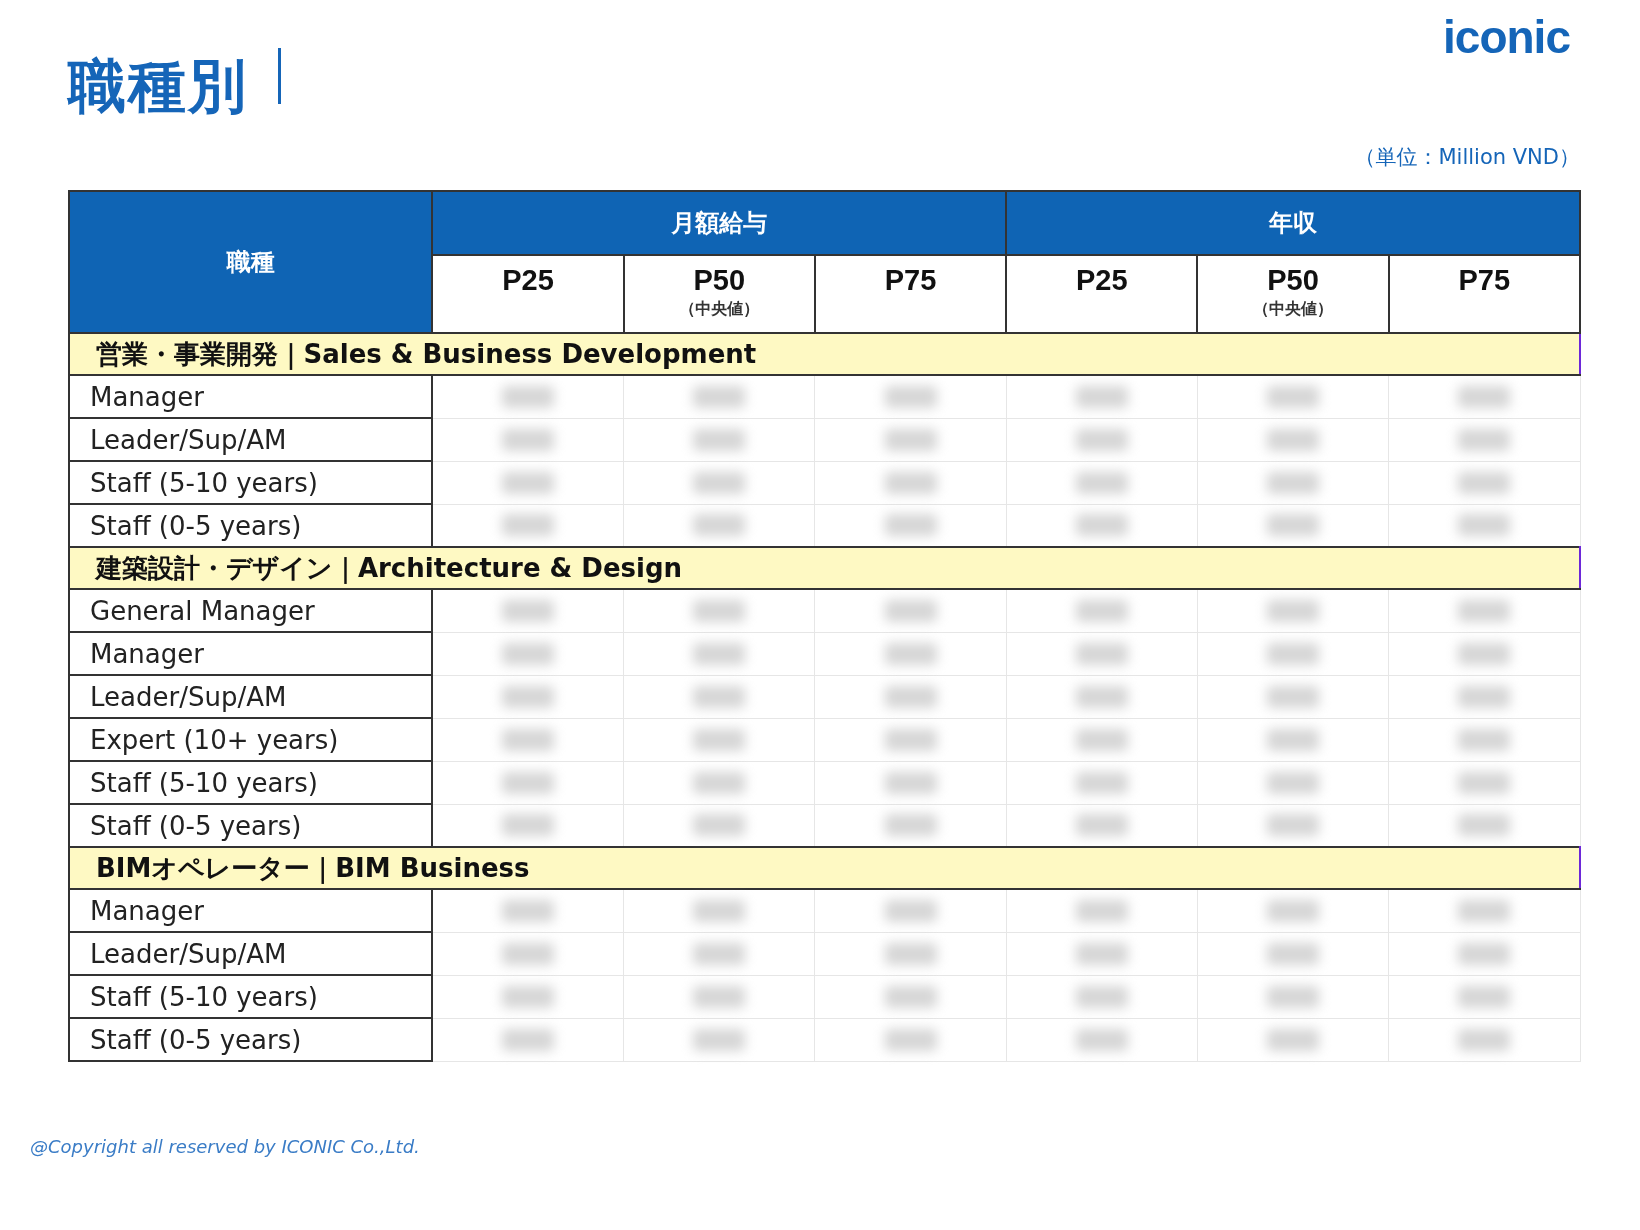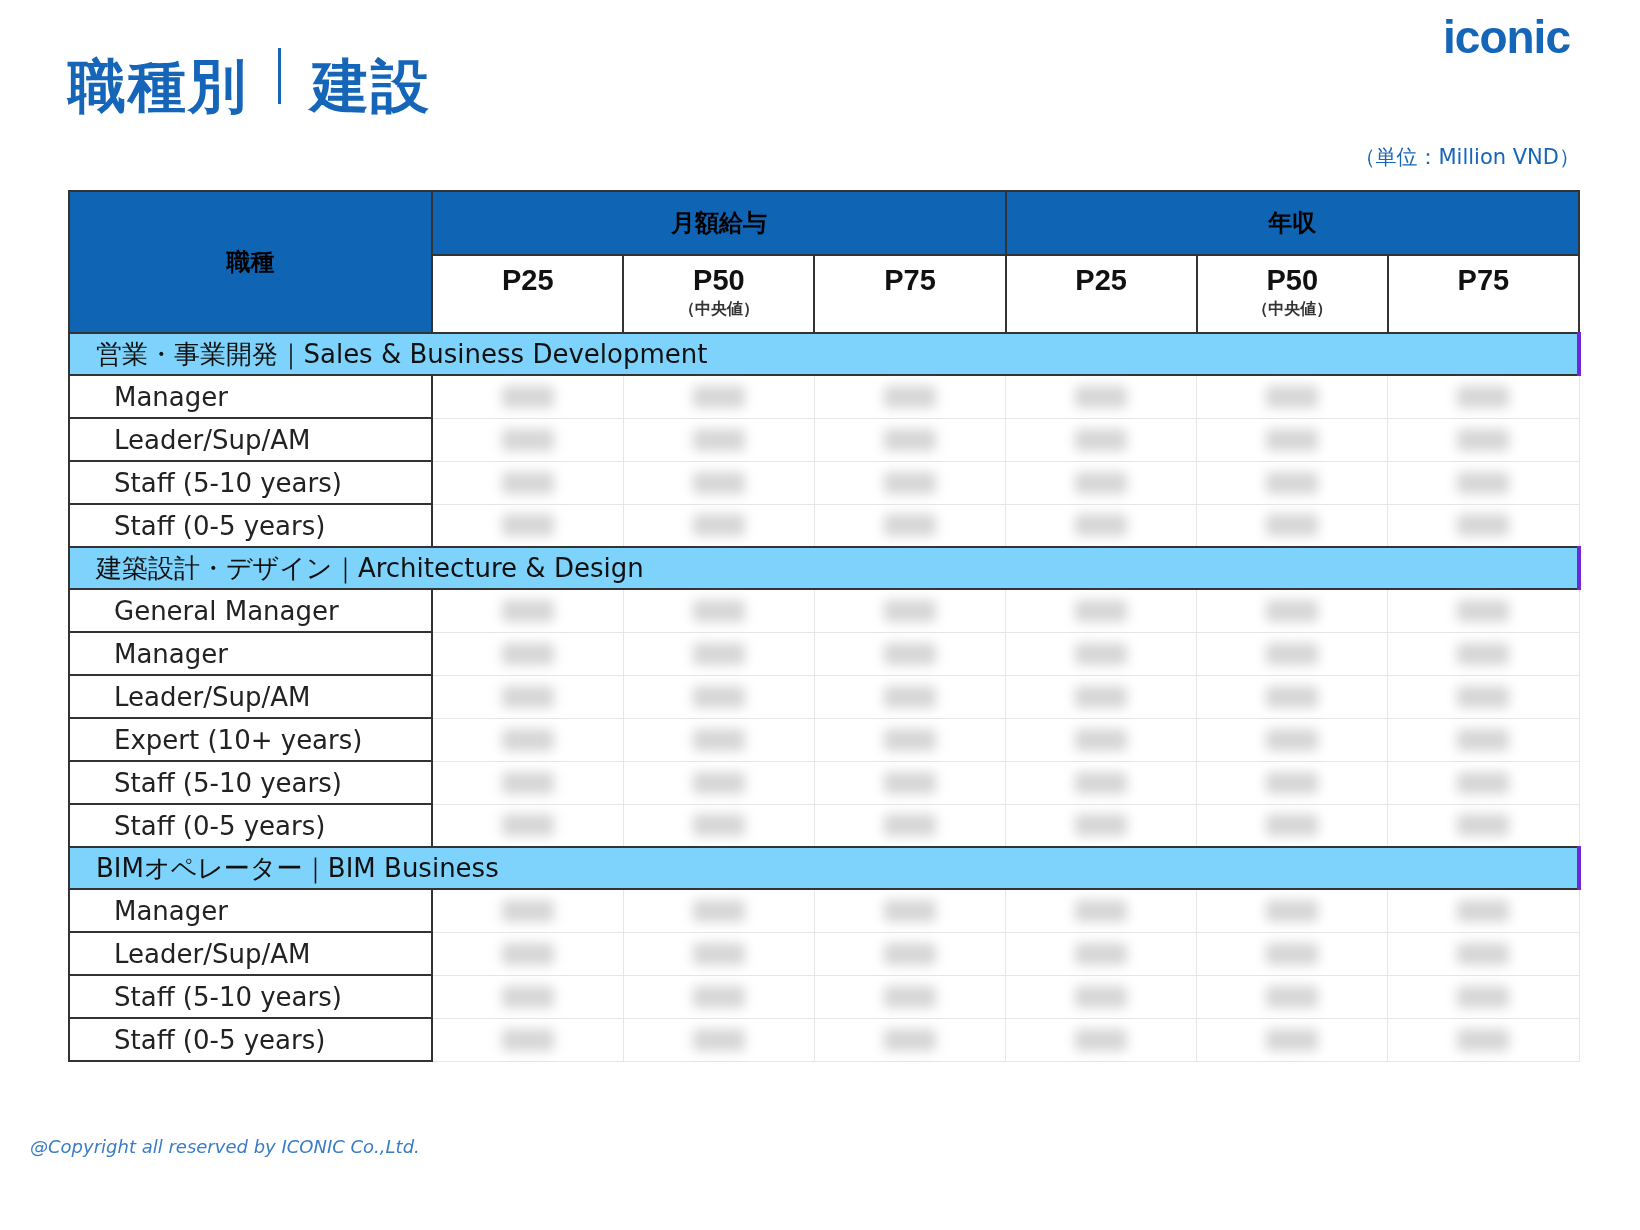--- a/index.html
+++ b/index.html
@@ -25,37 +25,37 @@
     .unit {
       position: absolute; right: 60px; top: 143px;
       font-size: 21px; font-weight: normal; color: #1565b8;
     }
     table.grid {
       position: absolute; left: 68px; top: 190px; width: 1513px;
       border-collapse: collapse; table-layout: fixed;
     }
     table.grid td, table.grid th { border: 2px solid #333; padding: 0; }
     .hdr-blue {
-      background: #0f64b4; color: #000000; font-weight: bold; font-size: 24px;
+      background: #0f64b4; color: #ffffff; font-weight: bold; font-size: 24px;
       text-align: center; height: 62px;
     }
     .hdr-blue.role { font-size: 24px; }
     .hdr-pct {
       background: #fff; color: #111; text-align: center; vertical-align: top;
       height: 76px; font-family: Liberation Sans, sans-serif;
     }
     .hdr-pct .p { font-size: 29px; font-weight: bold; margin-top: 8px; display: block; }
     .hdr-pct .sub { font-size: 16px; color: #333; display: block; margin-top: 2px; }
     tr.section td {
-      background: #7dd3fc; height: 40px; font-weight: normal; font-size: 26px;
+      background: #fef9c3; height: 40px; font-weight: bold; font-size: 26px;
       color: #111; padding-left: 26px; white-space: nowrap;
-      border-left: 2px solid #333; border-right: 4px solid #6d28d9;
+      border-left: 2px solid #333; border-right: 2px solid #6d28d9;
     }
     tr.row td.role {
-      height: 41px; font-size: 26px; color: #222; padding-left: 44px;
+      height: 41px; font-size: 26px; color: #222; padding-left: 20px;
       background: #fff; white-space: nowrap;
     }
     tr.row td.val {
       border: 1px solid #e6e6e6; background: #fff; position: relative;
     }
     td.val .blur {
       position: absolute; left: 50%; top: 50%; transform: translate(-50%, -50%);
       width: 52px; height: 22px; background: #d6d6d6; border-radius: 4px;
       filter: blur(6px);
     }
@@ -63,21 +63,20 @@
       position: absolute; left: 30px; top: 1136px;
       font-size: 18px; font-style: italic; color: #3a7cc6;
     }
   </style>
 </head>
 <body>
 
 <div class="title">
   <span>職種別</span>
   <span class="sep"></span>
-  <span>建設</span>
 </div>
 
 <div class="logo">iconic</div>
 
 <div class="unit">（単位：Million VND）</div>
 
 <table class="grid">
   <colgroup>
     <col style="width:344px">
     <col style="width:181px">

